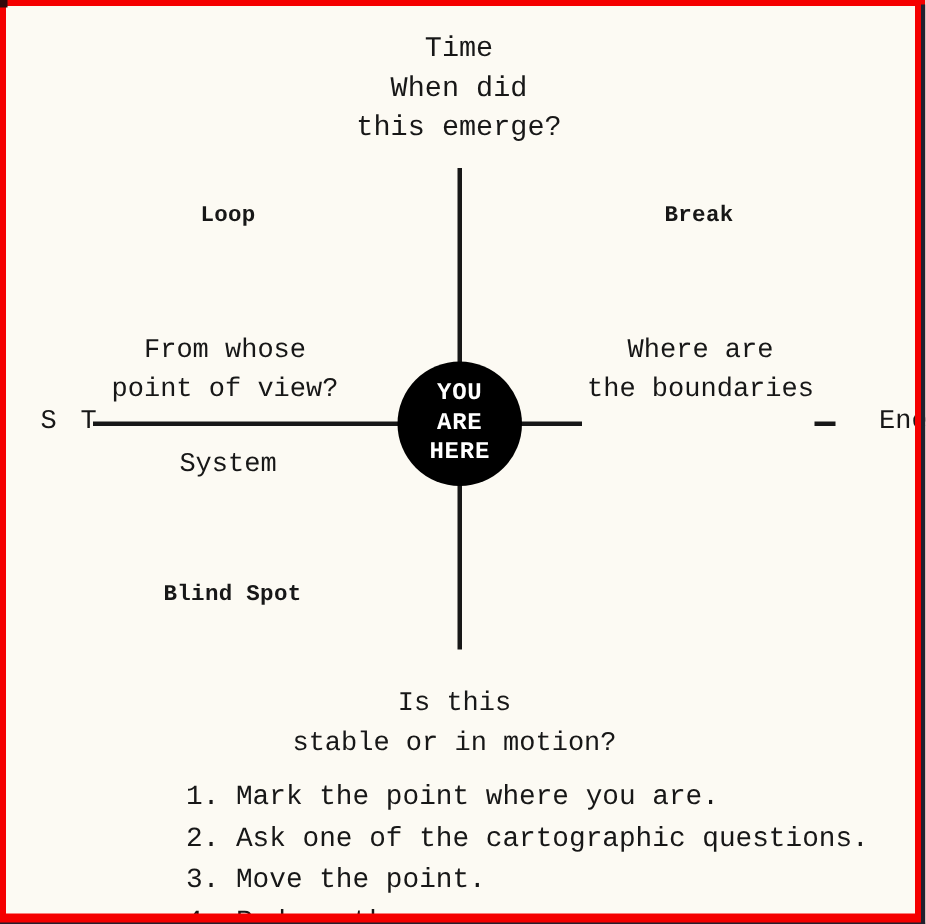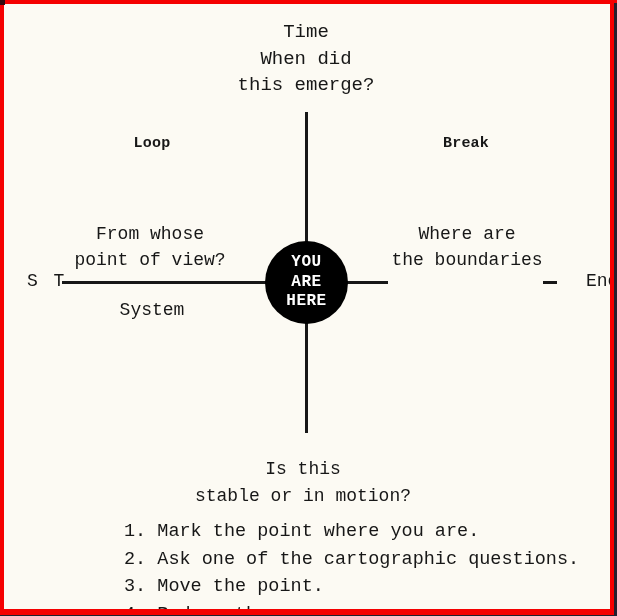--- a/index.html
+++ b/index.html
@@ -56,20 +56,21 @@
   <div class="h-dash"></div>
 
   <div class="txt axis-top">
     <div>Time</div>
     <div>When did</div>
     <div>this emerge?</div>
   </div>
 
   <div class="quad quad-loop">Loop</div>
   <div class="quad quad-break">Break</div>
+  <div class="quad quad-blind">Blind Spot</div>
 
   <div class="txt left-q">
     <div>From whose</div>
     <div>point of view?</div>
   </div>
   <div class="txt left-system">System</div>
   <div class="edge-label edge-st">S T</div>
 
   <div class="txt right-q">
     <div>Where are</div>

